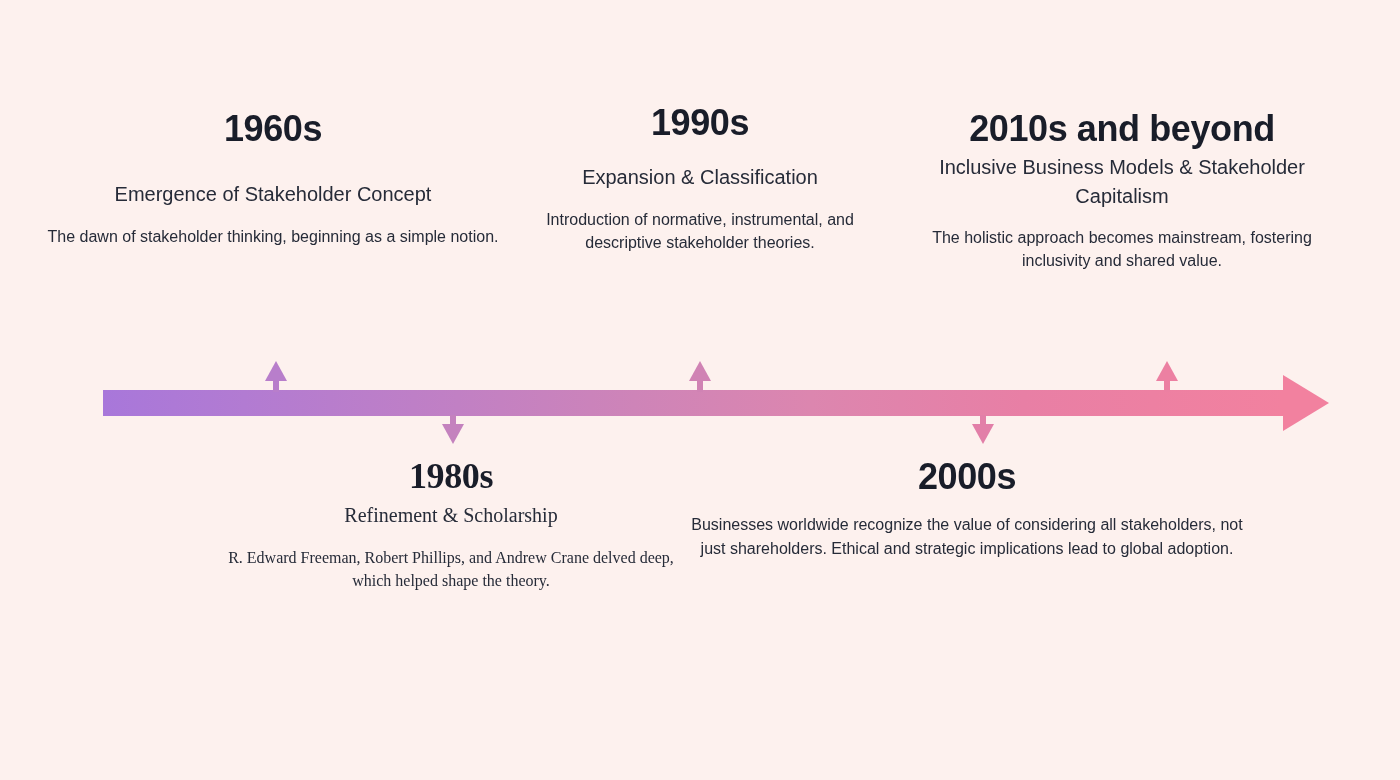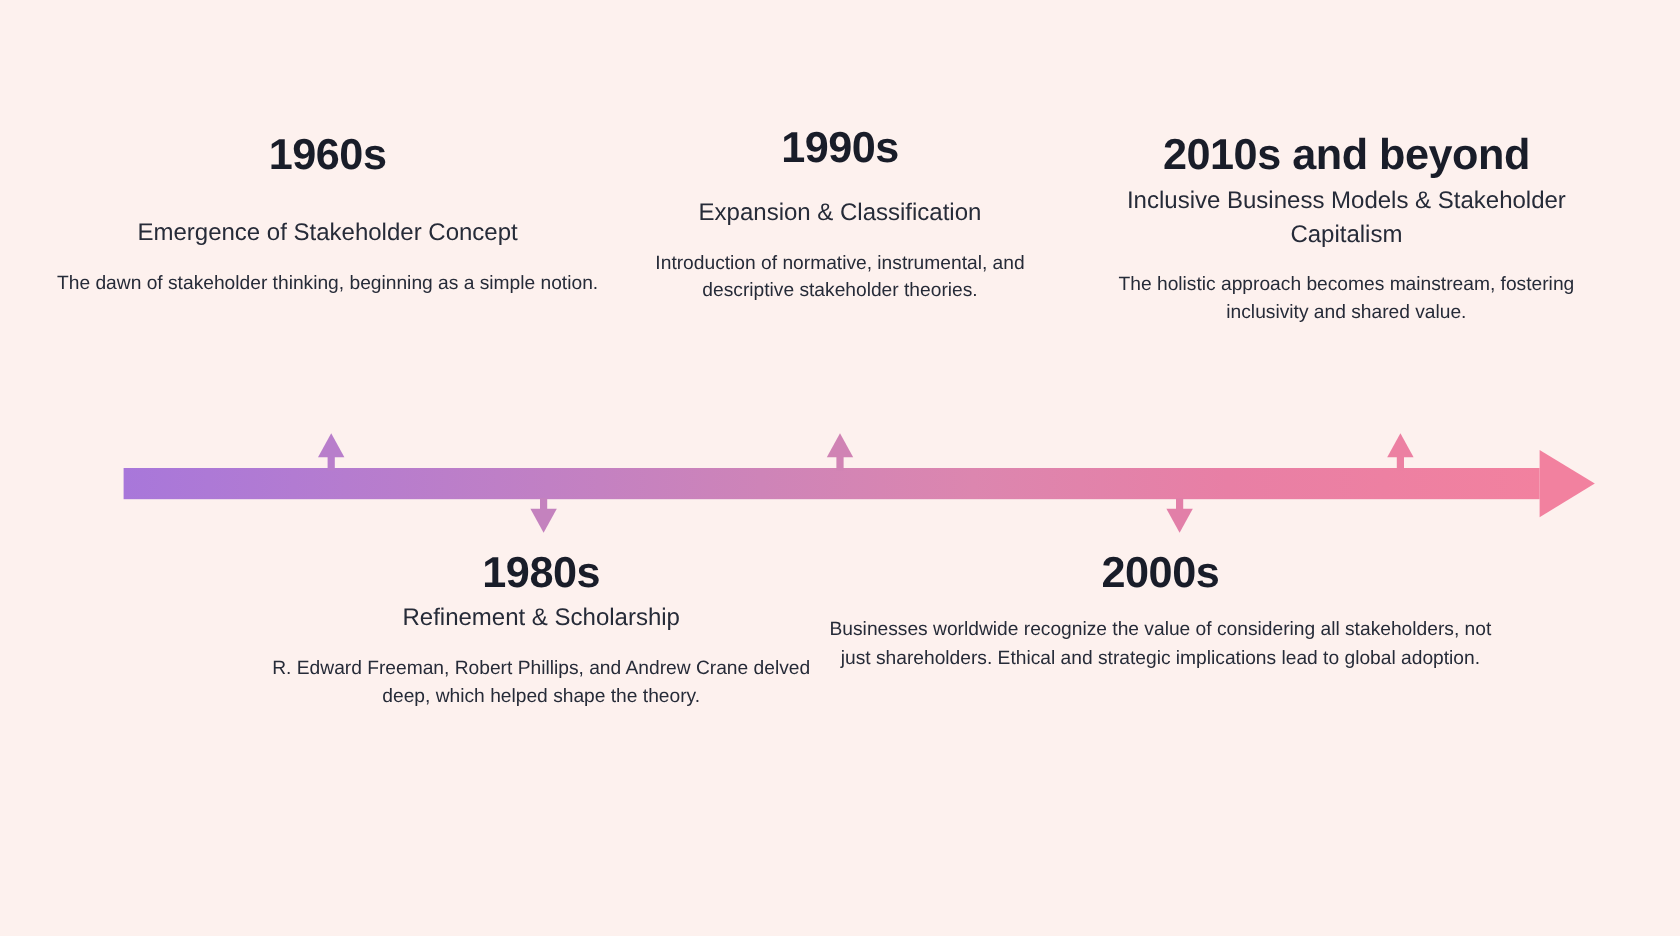--- a/index.html
+++ b/index.html
@@ -52,21 +52,21 @@
     line-height: 1.45;
     margin-top: 16px;
   }
 
   
   #milestone-1960s { left: 40px;  top: 108px; width: 466px; }
   #milestone-1990s { left: 524px; top: 102px; width: 352px; }
   #milestone-2010s { left: 912px; top: 108px; width: 420px; }
 
   
-  #milestone-1980s { left: 222px; top: 456px; width: 458px; }
+  #milestone-1980s { left: 222px; top: 456px; width: 458px; font-family: Liberation Serif, serif; }
   #milestone-2000s { left: 684px; top: 456px; width: 566px; }
 
   #milestone-1960s .milestone-subtitle { margin-top: 31px; }
   #milestone-1990s .milestone-subtitle { margin-top: 20px; }
 
   
   .timeline-bar-wrap {
     position: absolute;
     left: 103px;
     top: 371px;

